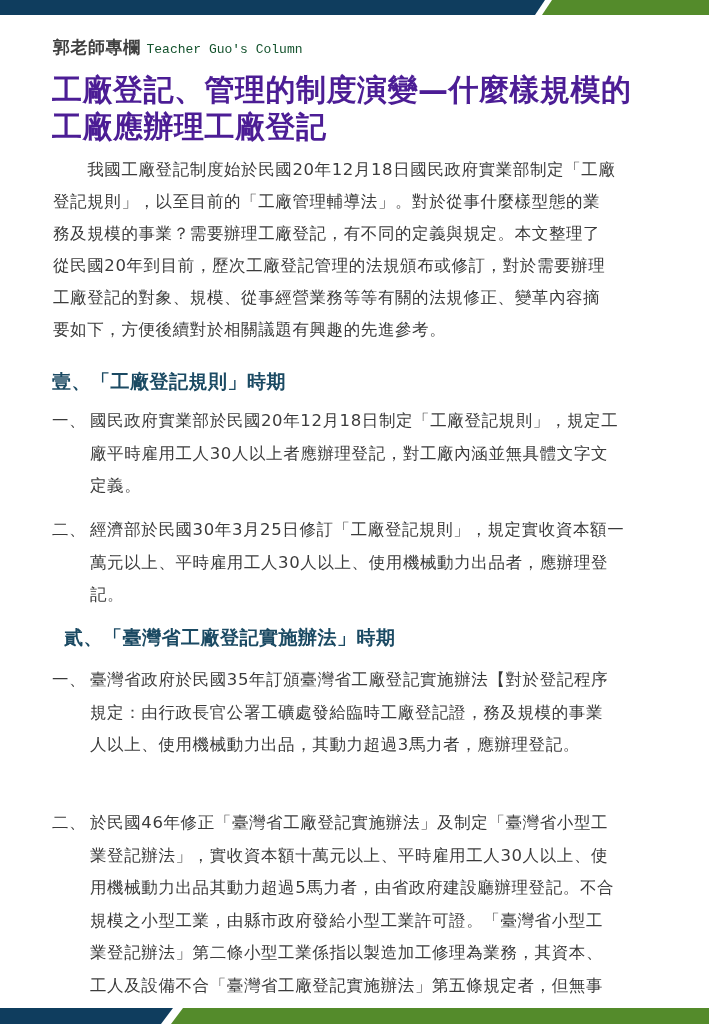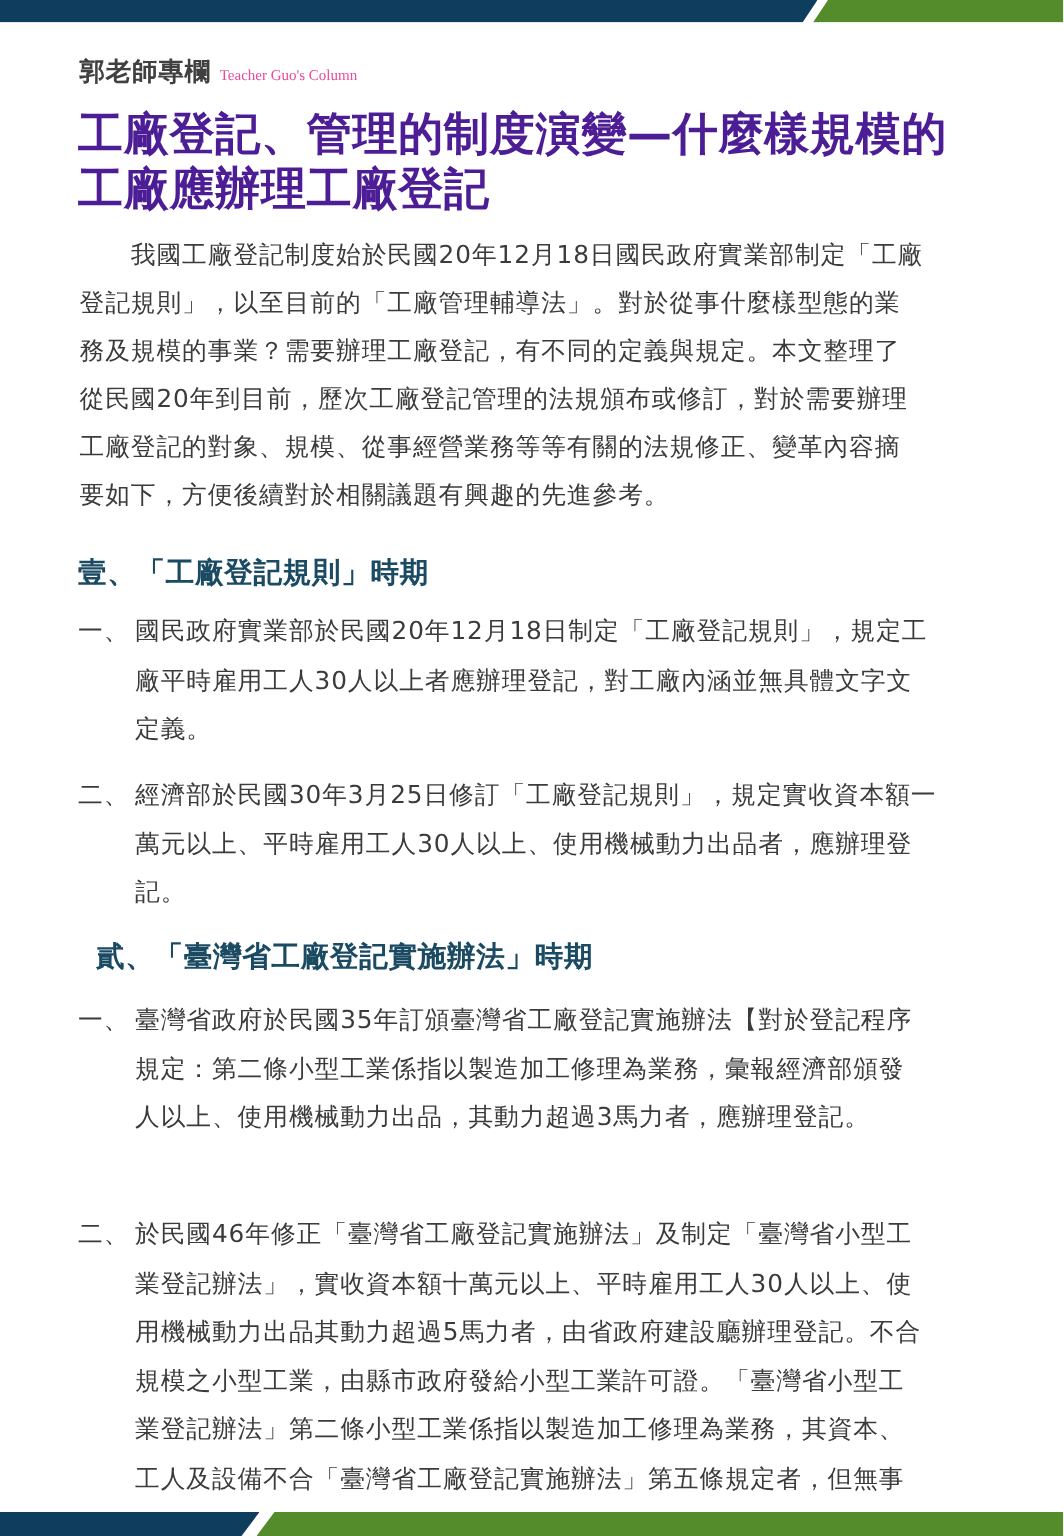--- a/index.html
+++ b/index.html
@@ -13,21 +13,21 @@
     clip-path: polygon(10px 0, 100% 0, 100% 100%, 0 100%); }
 
   .bottom-bar { position: absolute; left: 0; top: 1008px; width: 709px; height: 16px; }
   .bottom-bar .navy { position: absolute; left: 0; top: 0; height: 16px; width: 173px; background: #0f3d5e;
     clip-path: polygon(0 0, 100% 0, calc(100% - 12px) 100%, 0 100%); }
   .bottom-bar .green { position: absolute; left: 171px; top: 0; height: 16px; width: 538px; background: #548b2b;
     clip-path: polygon(12px 0, 100% 0, 100% 100%, 0 100%); }
 
   .column-header { position: absolute; left: 53px; top: 36px; height: 24px; display: flex; align-items: baseline; white-space: nowrap; }
   .column-name { font-size: 17px; font-weight: bold; color: #404040; letter-spacing: 0.5px; }
-  .column-en { font-size: 10px; color: #ec4899; margin-left: 6px; font-family: Liberation Serif, serif; }
+  .column-en { font-size: 13px; color: #14532d; margin-left: 6px; font-family: Liberation Mono, monospace; }
 
   .title { position: absolute; left: 52px; top: 71px; width: 620px; font-size: 30px; font-weight: bold; color: #4c1d95; line-height: 37px; letter-spacing: 0.5px; }
   .title .ln { display: block; white-space: nowrap; }
 
   .para { position: absolute; left: 53px; width: 610px; font-size: 16.5px; line-height: 32px; color: #3b3b3b; letter-spacing: 0.6px; }
   .para .ln { display: block; white-space: nowrap; height: 32px; }
 
   .section-heading { position: absolute; left: 52px; font-size: 19px; font-weight: bold; color: #1b4a63; white-space: nowrap; letter-spacing: 0.5px; }
 
   .item { position: absolute; left: 52px; width: 620px; font-size: 16.5px; line-height: 32.5px; color: #3b3b3b; letter-spacing: 0.6px; }
@@ -81,21 +81,21 @@
     <span class="ln">記。</span>
   </div>
 </div>
 
 <h2 class="section-heading" style="top:625px;margin-left:12px;">貳、「臺灣省工廠登記實施辦法」時期</h2>
 
 <div class="item" style="top:664px;">
   <span class="marker">一、</span>
   <div class="body">
     <span class="ln">臺灣省政府於民國35年訂頒臺灣省工廠登記實施辦法【對於登記程序</span>
-    <span class="ln">規定：第二條小型工業係指以製造加工修理為業務，彙報經濟部頒發</span>
+    <span class="ln">規定：由行政長官公署工礦處發給臨時工廠登記證，務及規模的事業</span>
     <span class="ln">人以上、使用機械動力出品，其動力超過3馬力者，應辦理登記。</span>
   </div>
 </div>
 
 <div class="item" style="top:807px;">
   <span class="marker">二、</span>
   <div class="body">
     <span class="ln">於民國46年修正「臺灣省工廠登記實施辦法」及制定「臺灣省小型工</span>
     <span class="ln">業登記辦法」，實收資本額十萬元以上、平時雇用工人30人以上、使</span>
     <span class="ln">用機械動力出品其動力超過5馬力者，由省政府建設廳辦理登記。不合</span>

